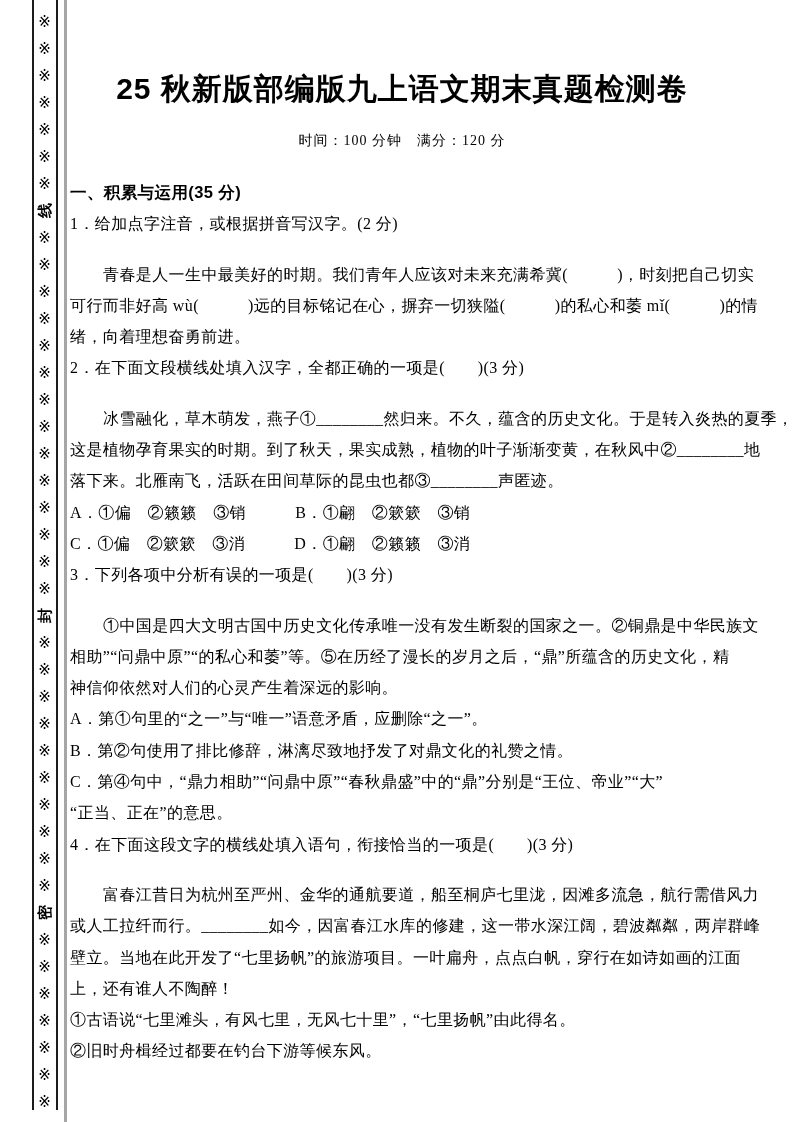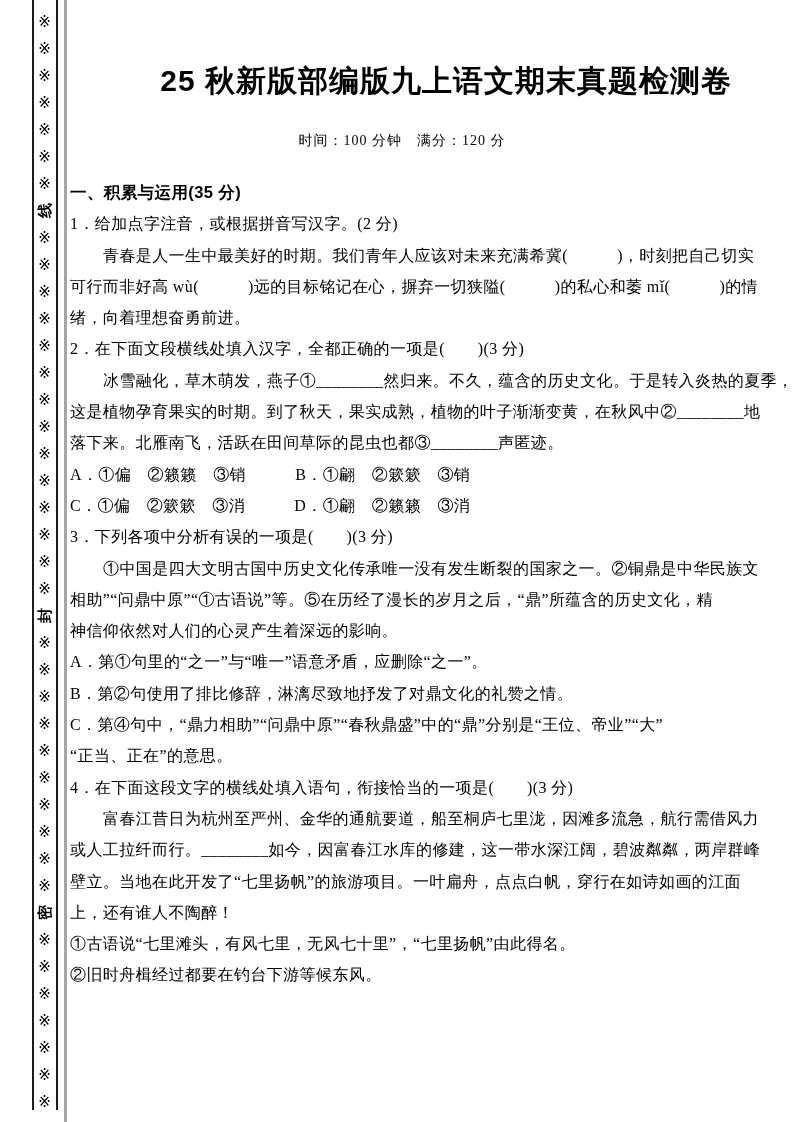--- a/index.html
+++ b/index.html
@@ -25,37 +25,37 @@
     position:absolute; left:4px; height:24px; line-height:24px; white-space:nowrap;
     transform-origin:0 100%; transform:rotate(-90deg);
   }
   .mf0 { top:266px; }
   .mf1 { top:532px; }
   .mf2 { top:802px; }
   .mf3 { top:1018px; }
 
   
   .title {
-    position:absolute; left:72px; top:58px; width:660px; text-align:right;
+    position:absolute; left:72px; top:66px; width:660px; text-align:center;
     font-family:"Liberation Sans","DejaVu Sans",sans-serif;
     font-weight:700; font-size:30px; line-height:46px; letter-spacing:1px;
   }
   .meta {
     position:absolute; left:72px; top:129px; width:660px; text-align:center;
     font-size:14px; line-height:24px; letter-spacing:1px;
   }
 
   
   .content { position:absolute; left:70px; top:157px; width:690px; font-size:16px; }
   .content .line { height:31.3px; line-height:31.3px; white-space:nowrap; letter-spacing:0.4px; }
   .content .line.sec {
     font-family:"Liberation Sans","DejaVu Sans",sans-serif;
     font-weight:700; font-size:16.5px;margin-top:20px;
   }
-  .content .line.ind { text-indent:33px; }
+  .content .line.ind { text-indent:33px;margin-top:19px; }
 </style>
 </head>
 <body>
 
 <div class="vline l1"></div>
 <div class="vline l2"></div>
 <div class="vline gray"></div>
 
 <div id="seal-col" class="seal-col">
     <span>※</span>
@@ -124,21 +124,21 @@
     <div class="line">可行而非好高 wù(　　　)远的目标铭记在心，摒弃一切狭隘(　　　)的私心和萎 mǐ(　　　)的情</div>
     <div class="line">绪，向着理想奋勇前进。</div>
     <div class="line">2．在下面文段横线处填入汉字，全都正确的一项是(　　)(3 分)</div>
     <div class="line ind">冰雪融化，草木萌发，燕子①________然归来。不久，蕴含的历史文化。于是转入炎热的夏季，</div>
     <div class="line">这是植物孕育果实的时期。到了秋天，果实成熟，植物的叶子渐渐变黄，在秋风中②________地</div>
     <div class="line">落下来。北雁南飞，活跃在田间草际的昆虫也都③________声匿迹。</div>
     <div class="line">A．①偏　②籁籁　③销　　　B．①翩　②簌簌　③销</div>
     <div class="line">C．①偏　②簌簌　③消　　　D．①翩　②籁籁　③消</div>
     <div class="line">3．下列各项中分析有误的一项是(　　)(3 分)</div>
     <div class="line ind">①中国是四大文明古国中历史文化传承唯一没有发生断裂的国家之一。②铜鼎是中华民族文</div>
-    <div class="line">相助”“问鼎中原”“①古语说”等。⑤在历经了漫长的岁月之后，“鼎”所蕴含的历史文化，精</div>
+    <div class="line">相助”“问鼎中原”“的私心和萎”等。⑤在历经了漫长的岁月之后，“鼎”所蕴含的历史文化，精</div>
     <div class="line">神信仰依然对人们的心灵产生着深远的影响。</div>
     <div class="line">A．第①句里的“之一”与“唯一”语意矛盾，应删除“之一”。</div>
     <div class="line">B．第②句使用了排比修辞，淋漓尽致地抒发了对鼎文化的礼赞之情。</div>
     <div class="line">C．第④句中，“鼎力相助”“问鼎中原”“春秋鼎盛”中的“鼎”分别是“王位、帝业”“大”</div>
     <div class="line">“正当、正在”的意思。</div>
     <div class="line">4．在下面这段文字的横线处填入语句，衔接恰当的一项是(　　)(3 分)</div>
     <div class="line ind">富春江昔日为杭州至严州、金华的通航要道，船至桐庐七里泷，因滩多流急，航行需借风力</div>
     <div class="line">或人工拉纤而行。________如今，因富春江水库的修建，这一带水深江阔，碧波粼粼，两岸群峰</div>
     <div class="line">壁立。当地在此开发了“七里扬帆”的旅游项目。一叶扁舟，点点白帆，穿行在如诗如画的江面</div>
     <div class="line">上，还有谁人不陶醉！</div>

